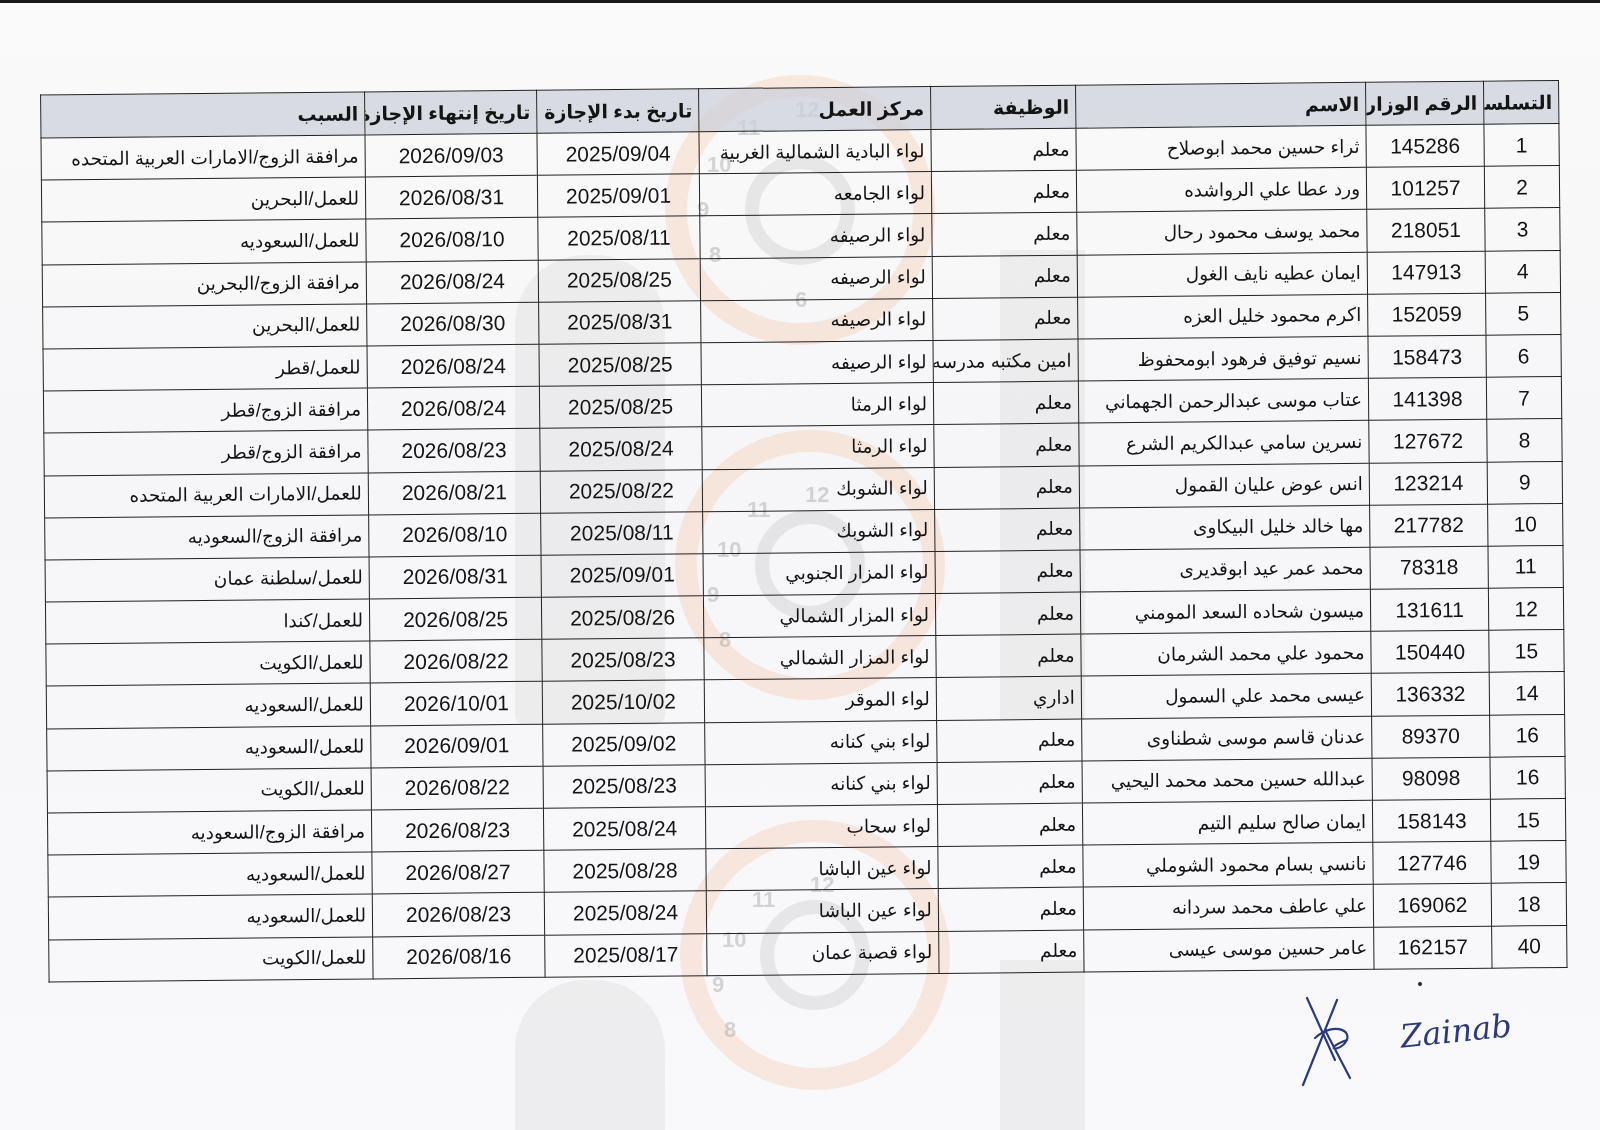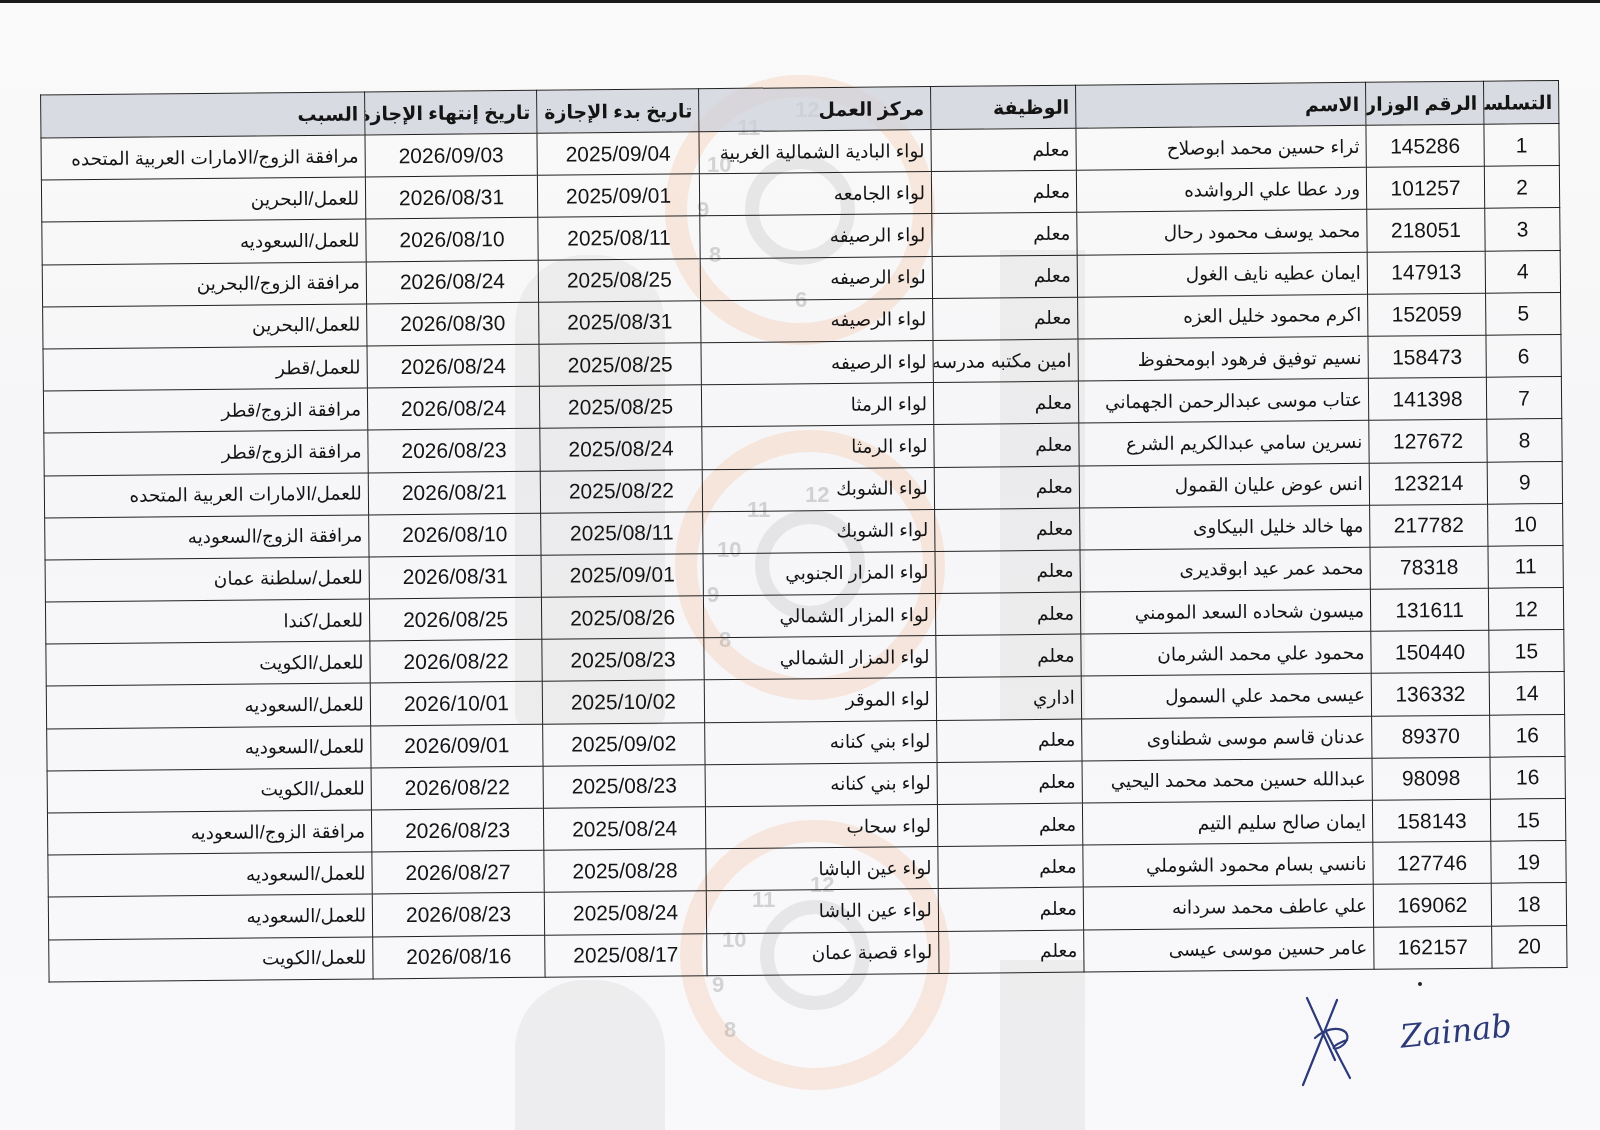--- a/index.html
+++ b/index.html
@@ -383,21 +383,21 @@
           <td class="c-seq">18</td>
           <td class="c-id">169062</td>
           <td class="c-name">علي عاطف محمد سردانه</td>
           <td class="c-job">معلم</td>
           <td class="c-ctr">لواء عين الباشا</td>
           <td class="c-start">2025/08/24</td>
           <td class="c-end">2026/08/23</td>
           <td class="c-rsn">للعمل/السعوديه</td>
         </tr>
         <tr>
-          <td class="c-seq">20</td>
+          <td class="c-seq">40</td>
           <td class="c-id">162157</td>
           <td class="c-name">عامر حسين موسى عيسى</td>
           <td class="c-job">معلم</td>
           <td class="c-ctr">لواء قصبة عمان</td>
           <td class="c-start">2025/08/17</td>
           <td class="c-end">2026/08/16</td>
           <td class="c-rsn">للعمل/الكويت</td>
         </tr>
       </tbody>
   </table>

